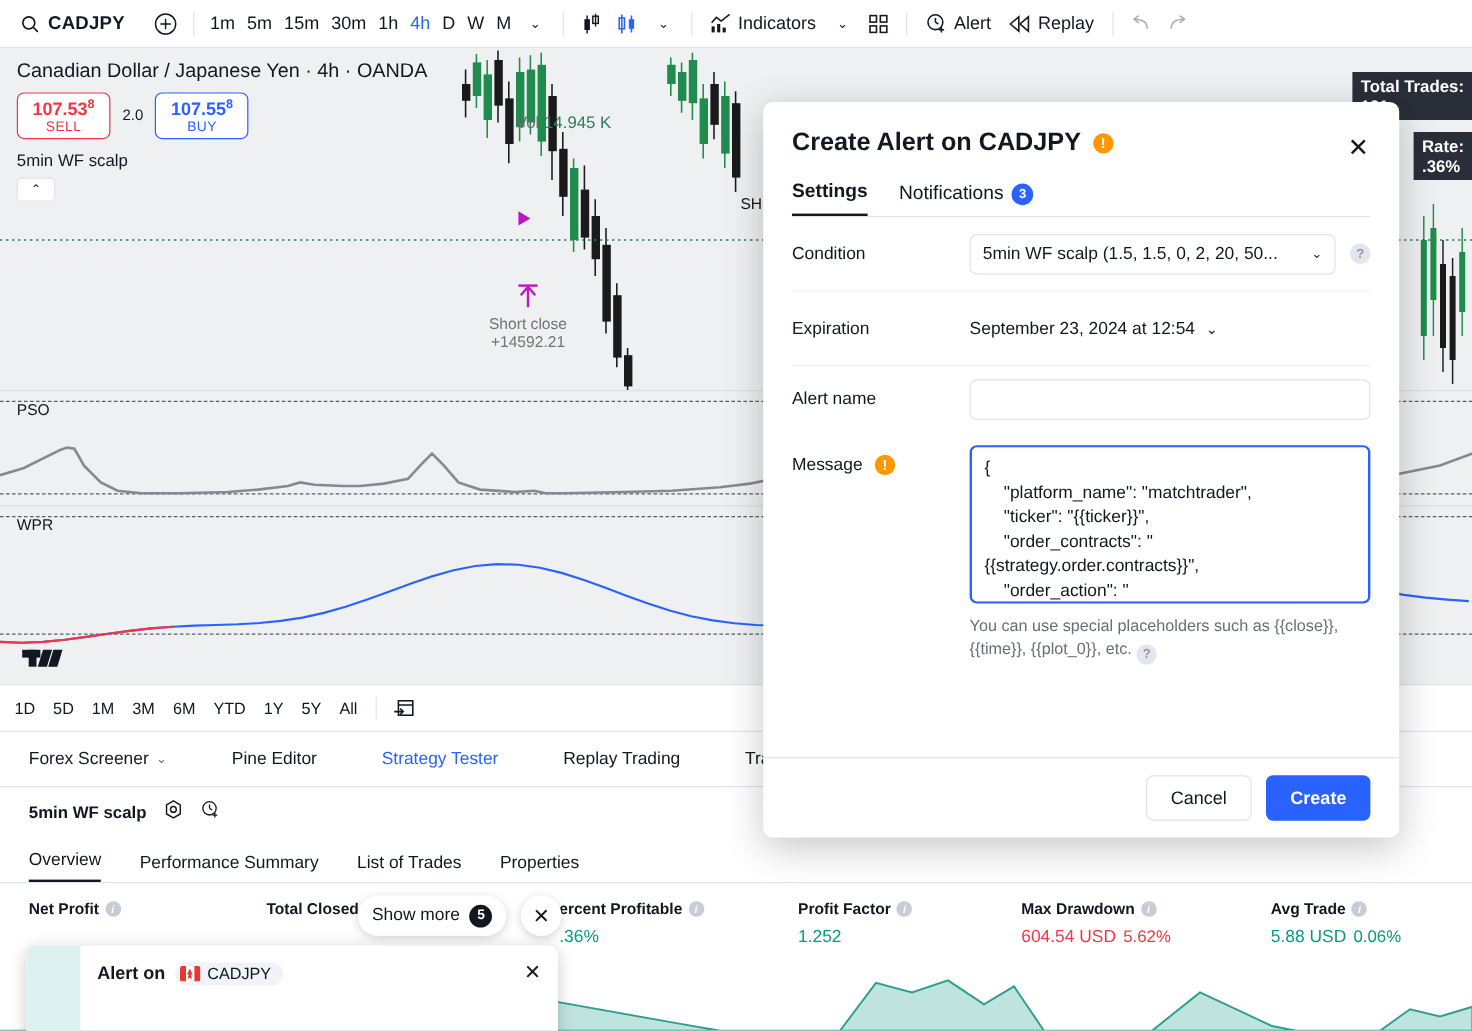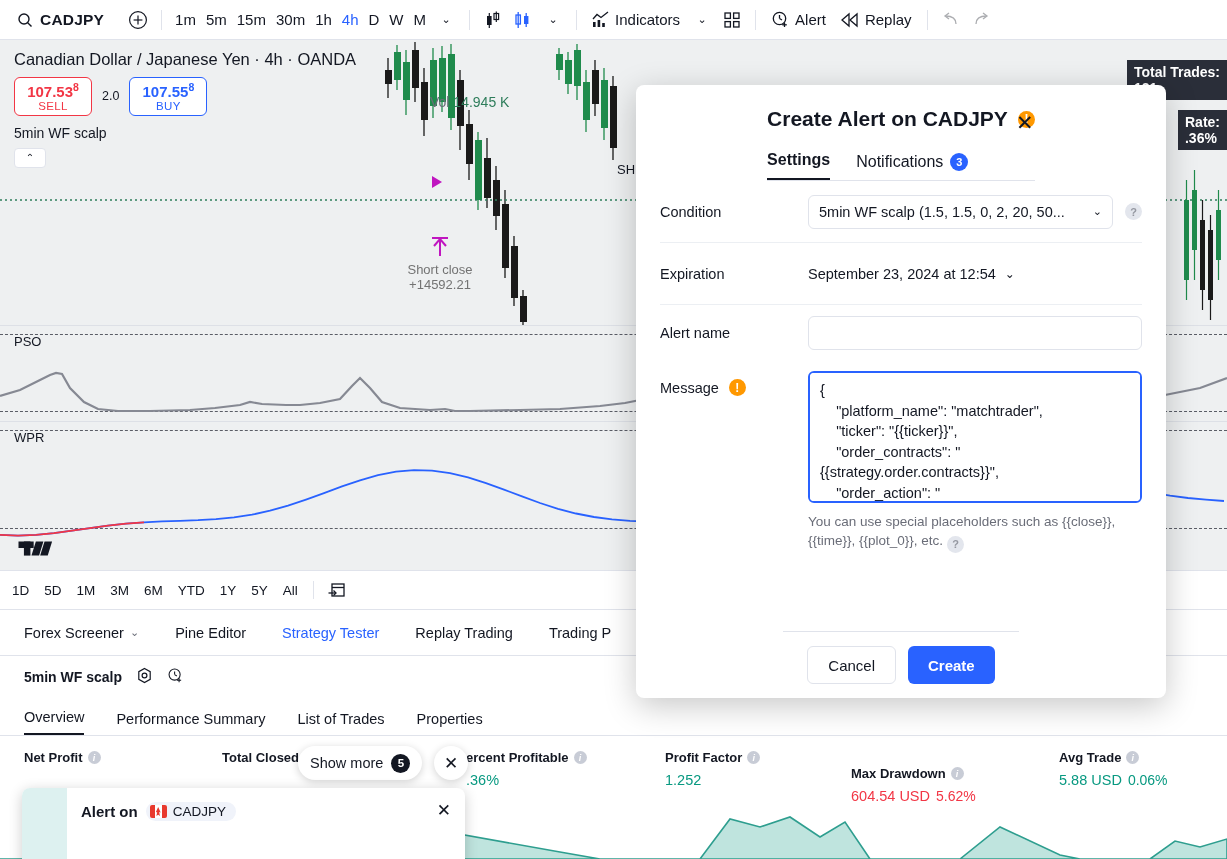--- a/index.html
+++ b/index.html
@@ -76,21 +76,21 @@
       background: #fff; border-top: 1px solid #e0e3eb; border-bottom: 1px solid #e0e3eb;
       display: flex; align-items: center; padding-left: 6px; }
   .range-item { font-size: 13.5px; color: #131722; padding: 3px 6px; border-radius: 4px;
       cursor: pointer; margin-right: 3px; }
   .range-sep { width: 1px; height: 18px; background: #e0e3eb; margin: 0 8px 0 6px; }
 
   
   .bpanel { position: absolute; left: 0; top: 610px; width: 1227px; height: 249px;
       background: #fff; }
   .bp-tabs { height: 46px; display: flex; align-items: center; padding-left: 24px;
-      border-bottom: 1px solid #e0e3eb; }
+      border-bottom: 1px solid #e0e3eb; gap: 18px; }
   .bp-tab { font-size: 14.5px; color: #131722; margin-right: 36px; cursor: pointer;
       display: flex; align-items: center; white-space: nowrap; }
   .bp-tab.active { color: #2962ff; }
   .bp-tab .chev { margin-left: 6px; color: #6a6d78; }
 
   .strat-row { height: 42px; display: flex; align-items: center; padding-left: 24px; }
   .strat-row .nm { font-size: 14px; font-weight: bold; color: #131722; margin-right: 14px; }
   .strat-row .ic { margin-right: 14px; cursor: pointer; }
 
   .st-tabs { height: 38px; display: flex; align-items: flex-end; padding-left: 24px;
@@ -147,21 +147,21 @@
   .flag::before { left: 0; } .flag::after { right: 0; }
   .flag i { position: absolute; left: 6px; top: 2px; width: 5px; height: 9px;
       background: #e8392e; clip-path: polygon(50% 0,100% 60%,70% 55%,85% 100%,50% 85%,15% 100%,30% 55%,0 60%); }
   .toast-sub { margin-top: 12px; font-size: 14px; color: #131722; }
   .toast-close { position: absolute; right: 14px; top: 12px; font-size: 17px;
       color: #131722; cursor: pointer; }
 
   
   .modal { position: absolute; left: 636px; top: 85px; width: 530px; height: 613px;
       background: #fff; border-radius: 8px; box-shadow: 0 8px 32px rgba(0,0,0,.22);
-      z-index: 60; display: flex; flex-direction: column; align-items: center; }
+      z-index: 60; display: flex; flex-direction: column; }
   .modal-head { padding: 22px 24px 0 24px; position: relative; }
   .modal-title { font-size: 21px; font-weight: bold; color: #131722;
       display: flex; align-items: center; }
   .warn { display: inline-flex; width: 17px; height: 17px; border-radius: 50%;
       background: #ff9800; color: #fff; font-size: 12px; font-weight: bold;
       align-items: center; justify-content: center; margin-left: 10px; }
   .modal-x { position: absolute; right: 20px; top: 24px; width: 28px; height: 28px;
       display: flex; align-items: center; justify-content: center; cursor: pointer;
       font-size: 21px; color: #131722; font-weight: 300; }
   .mtabs { display: flex; align-items: flex-end; margin-top: 20px;
@@ -565,21 +565,21 @@
           </div>
           <div class="m-val pos"><span class="v">.36%</span><span class="m-pct p"></span></div>
         </div>
         <div class="metric" style="position: absolute; left: 665px; top: 14px;">
           <div class="m-label">
             <span>Profit Factor</span>
             <span class="info-i">i</span>
           </div>
           <div class="m-val pos"><span class="v">1.252</span><span class="m-pct p"></span></div>
         </div>
-        <div class="metric" style="position: absolute; left: 851px; top: 30px;">
+        <div class="metric" style="position: absolute; left: 851px; top: 14px;">
           <div class="m-label">
             <span>Max Drawdown</span>
             <span class="info-i">i</span>
           </div>
           <div class="m-val neg"><span class="v">604.54 USD</span><span class="m-pct p">5.62%</span></div>
         </div>
         <div class="metric" style="position: absolute; left: 1059px; top: 14px;">
           <div class="m-label">
             <span>Avg Trade</span>
             <span class="info-i">i</span>

